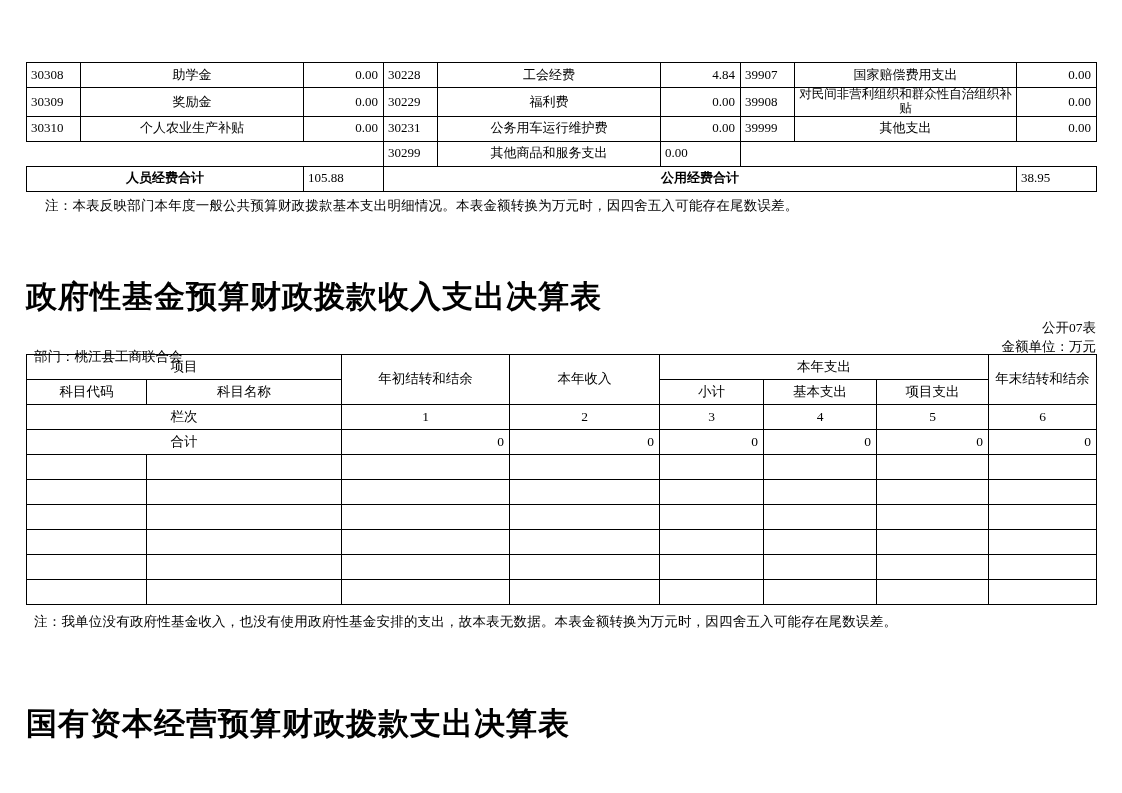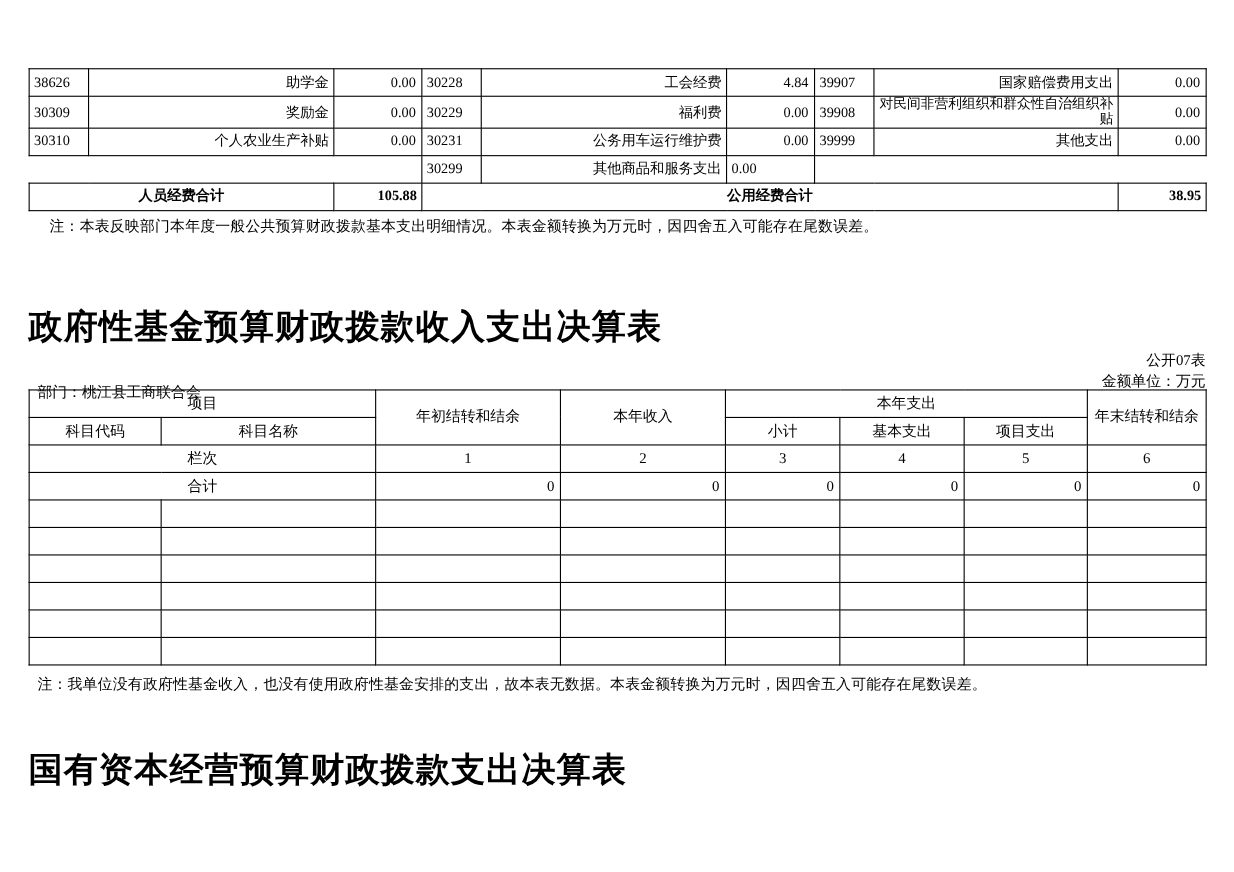--- a/index.html
+++ b/index.html
@@ -32,43 +32,43 @@
     font-size: 13px;
   }
   .t1 td {
     border: 1px solid #000;
     height: 24px;
     padding: 0 4px;
     vertical-align: middle;
     line-height: 1.1;
   }
   .t1 td.code { width: 54px; text-align: left; }
-  .t1 td.name { text-align: right; }
+  .t1 td.name { text-align: center; }
   .t1 td.val  { text-align: right; padding-right: 5px; }
   .t1 td.blank { border: 1px solid #000; }
   .t1 .bold { font-weight: bold; text-align: center; margin-left: 36px; }
-  .t1 .sumval { text-align: right; font-weight: bold; }
+  .t1 .sumval { font-weight: normal; }
 
   .note {
     font-size: 13.5px;
     line-height: 1.5;
     margin-top: 4px;
     letter-spacing: 0.2px;
     margin-left: 19px;
   }
 
   
   .sec-title {
     text-align: left;
     font-size: 31px;
     font-weight: bold;
     letter-spacing: 1px;
   }
   .title-gap-1 { margin-top: 60px; }
-  .title-gap-2 { margin-top: 48px; }
+  .title-gap-2 { margin-top: 72px; }
 
   .meta-row {
     position: relative;
     height: 36px;
     font-size: 13.5px;
   }
   .meta-left {
     position: absolute;
     left: 8px;
     top: 30px;
@@ -118,21 +118,21 @@
         <col style="width:80px">
       <col style="width:54px">
         <col style="width:223px">
         <col style="width:80px">
       <col style="width:54px">
         <col style="width:222px">
         <col style="width:80px">
     </colgroup>
     <tbody>
       <tr>
-        <td class="code">38626</td>
+        <td class="code">30308</td>
         <td class="name">助学金</td>
         <td class="val">0.00</td>
         <td class="code">30228</td>
         <td class="name">工会经费</td>
         <td class="val">4.84</td>
         <td class="code">39907</td>
         <td class="name">国家赔偿费用支出</td>
         <td class="val">0.00</td>
       </tr>
       <tr>

